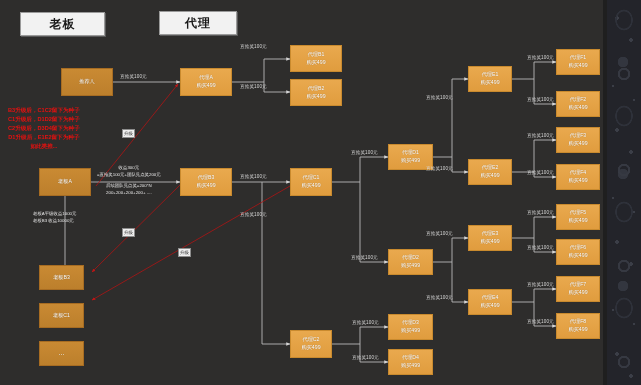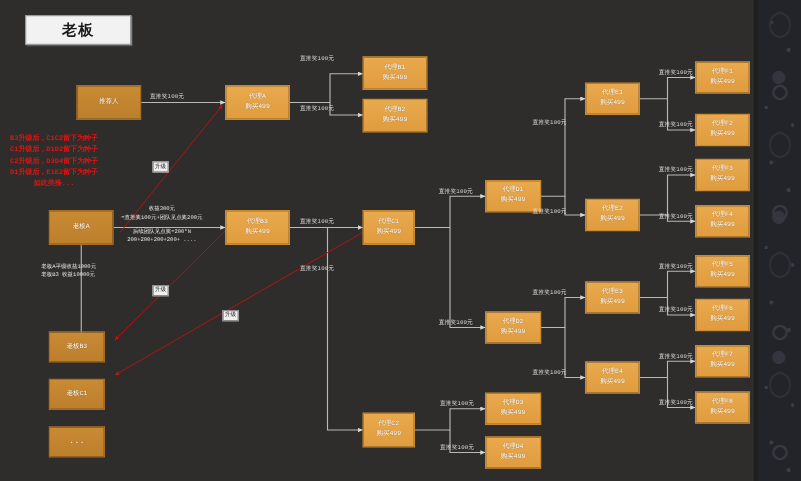--- a/index.html
+++ b/index.html
@@ -6,21 +6,20 @@
   html, body {
     width: 641px; height: 385px;
     background: #2b2b2b;
     font-family: "Liberation Sans", "DejaVu Sans", sans-serif;
     overflow: hidden;
   }
   #canvas {
     position: relative;
     width: 641px; height: 385px;
     background: #2e2d2c;
-    font-family: Liberation Mono, monospace;
   }
   
   #right-band {
     position: absolute; top: 0; right: 0; width: 34px; height: 385px;
     background-color: #23242a;
     background-image:
       radial-gradient(circle at 10px 18px, #3c3f49 1.6px, transparent 1.7px),
       radial-gradient(circle at 24px 40px, #3c3f49 1.6px, transparent 1.7px),
       radial-gradient(circle at 16px 62px, #343741 5px, transparent 5.5px),
       radial-gradient(circle at 16px 62px, #23242a 2.2px, transparent 2.3px),
@@ -153,20 +152,23 @@
       <path d="M96,186 L178,84" marker-end="url(#arr)"></path>
 
       <path d="M185,180 L92,272" marker-end="url(#arr)"></path>
 
       <path d="M290,186 L92,300" marker-end="url(#arr)"></path>
     </g>
   </svg>
 
   <div class="hdr" style="left:20px; top:12px; width:85px; height:24px;">
     <span>老板</span>
+  </div>
+  <div class="hdr" style="left:159px; top:11px; width:78px; height:24px;">
+    <span>代理</span>
   </div>
 
   <div class="node boss" style="left:61px; top:68px; width:52px; height:28px;">
     <span>推荐人</span>
   </div>
   <div class="node" style="left:180px; top:68px; width:52px; height:28px;">
     <span>代理A</span>
     <span>购买499</span>
   </div>
   <div class="node" style="left:290px; top:45px; width:52px; height:27px;">

